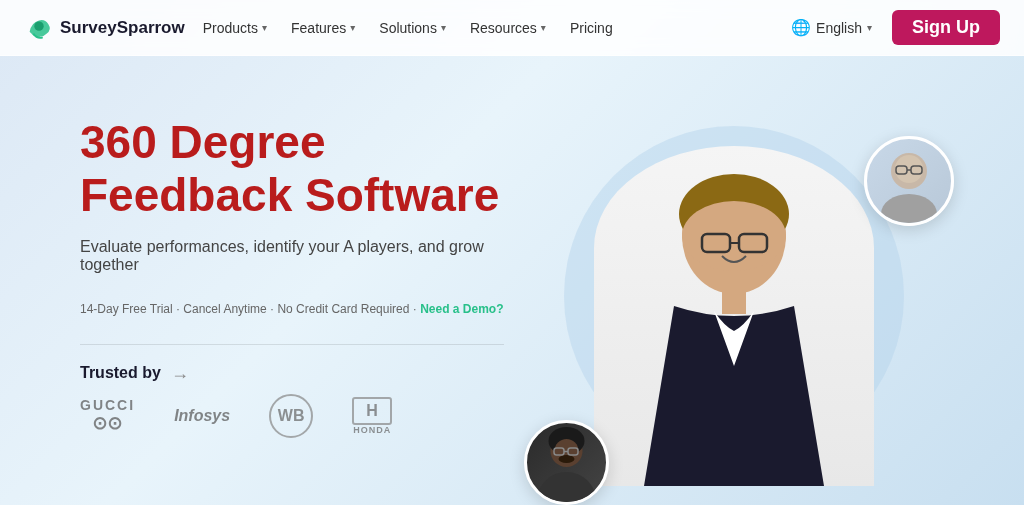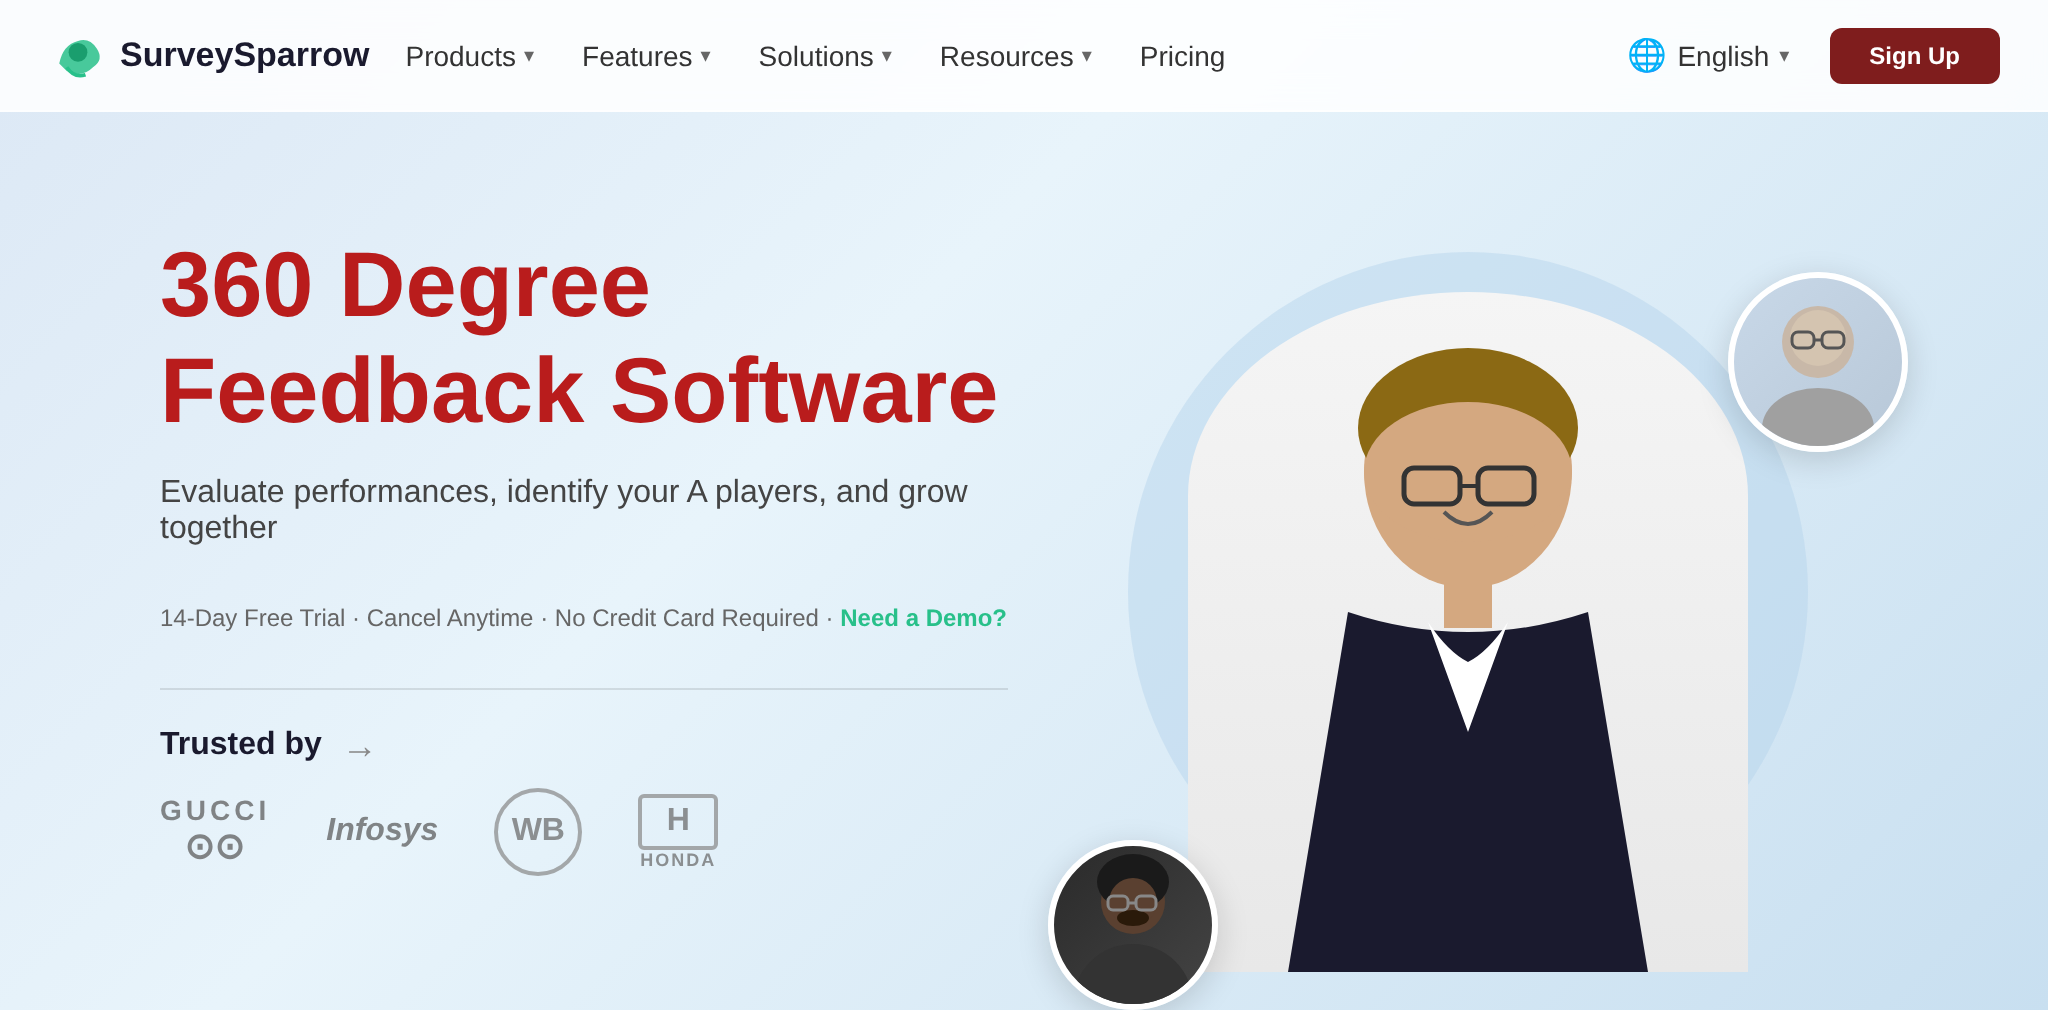--- a/index.html
+++ b/index.html
@@ -85,23 +85,23 @@
       background: transparent;
       color: #1a1a2e;
       font-size: 14px;
       font-weight: 500;
       cursor: pointer;
     }
     .btn-signup {
       padding: 7px 20px;
       border: none;
       border-radius: 6px;
-      background: #7f1d1d;
+      background: #be185d;
       color: white;
-      font-size: 12px;
+      font-size: 18px;
       font-weight: 600;
       cursor: pointer;
     }
 
     
     .hero {
       display: flex;
       align-items: flex-start;
       padding: 50px 60px 0 80px;
       position: relative;
@@ -176,21 +176,21 @@
       font-weight: 700;
       color: #1a1a2e;
       margin-bottom: 10px;
       display: flex;
       align-items: center;
       gap: 10px;
     }
     .trusted-logos {
       display: flex;
       align-items: center;
-      gap: 28px;
+      gap: 39px;
     }
     .brand-logo {
       color: #555;
       font-size: 13px;
       font-weight: 700;
       opacity: 0.7;
     }
     
     .gucci-logo { display: flex; flex-direction: column; align-items: center; line-height: 1.1; }
     .gucci-top { font-size: 14px; font-weight: 800; letter-spacing: 2px; }

